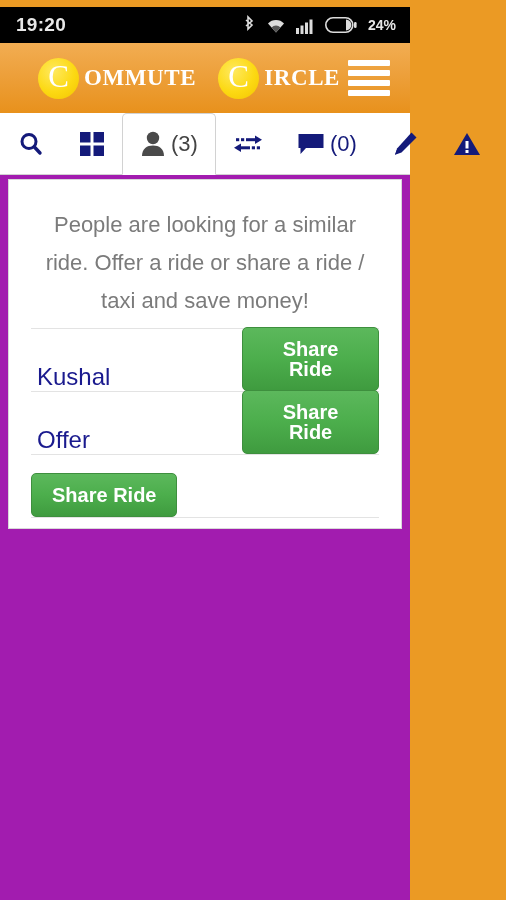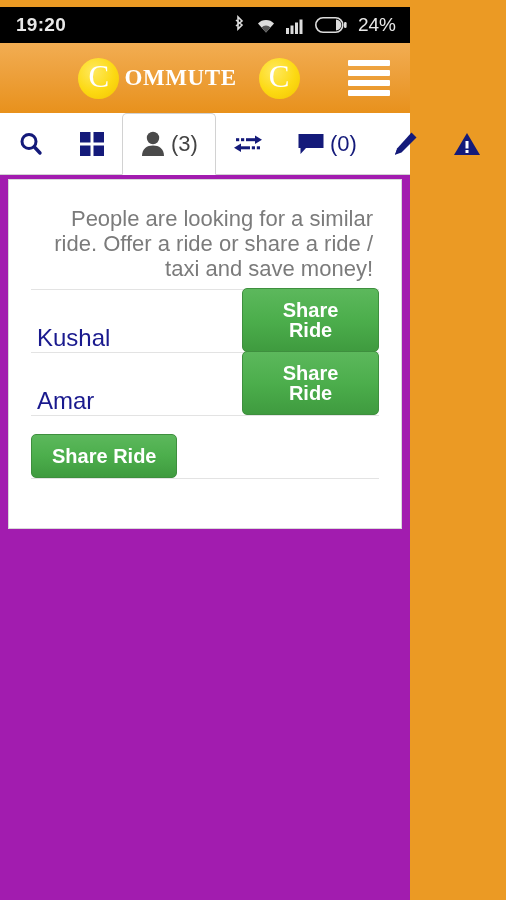--- a/index.html
+++ b/index.html
@@ -13,21 +13,21 @@
 
   
   .statusbar {
     height:36px; background:#000; color:#e8e8e8;
     display:flex; align-items:center; justify-content:space-between;
     padding:0 14px 0 16px;
   }
   .status-time { font-size:19px; font-weight:bold; letter-spacing:.3px; }
   .status-right { display:flex; align-items:center; gap:9px; }
   .status-right svg { display:block; }
-  .battery-pct { font-size:19px; font-weight:normal; margin-left:2px; }
+  .battery-pct { font-size:14px; font-weight:bold; margin-left:2px; }
 
   
   .appbar {
     height:70px;
     background:linear-gradient(180deg,#f2ad52 0%,#eda03b 45%,#e8911c 100%);
     display:flex; align-items:center; justify-content:space-between;
     padding:0 20px 0 0; position:relative;
   }
   .brand { display:flex; align-items:center; flex:1; justify-content:center;
            margin-left:30px; }
@@ -71,22 +71,22 @@
   .tab.active .tab-count { color:#444; }
 
   
   .card {
     position:absolute; left:8px; top:172px; right:8px;
     background:#fff; border:1px solid #d8d8d8;
     padding:22px 22px 20px;
     height:350px;
   }
   .notice {
-    color:#7b7b7b; font-size:22px; line-height:25px;
-    text-align:right; padding:4px 6px 8px;
+    color:#7b7b7b; font-size:22px; line-height:38px;
+    text-align:center; padding:4px 6px 8px;
     border-bottom:1px solid #e3e3e3;
   }
   .row {
     display:flex; align-items:flex-end; justify-content:flex-start;
     border-bottom:1px solid #e3e3e3; height:63px;
   }
   .row-name {
     color:#1a1a8e; font-size:24px; width:232px; padding-left:6px;
     cursor:pointer;
   }
@@ -136,20 +136,21 @@
   </div>
 
   <div class="appbar">
     <div class="brand">
       <div class="brand-word">
         <div class="badge-c">C</div>
         <div class="brand-rest">OMMUTE</div>
       </div>
       <div class="brand-word">
         <div class="badge-c">C</div>
+        <div class="brand-rest">IRCLE</div>
       </div>
     </div>
     <div class="hamburger">
       <span></span>
       <span></span>
       <span></span>
       <span></span>
     </div>
   </div>
 
@@ -234,21 +235,21 @@
 
   <div class="card">
     <div class="notice">People are looking for a similar ride. Offer a ride or share a ride / taxi and save money!</div>
 
     <div class="row">
       <div class="row-name">Kushal</div>
       <button class="share-btn">Share Ride</button>
     </div>
 
     <div class="row">
-      <div class="row-name">Amar</div>
+      <div class="row-name">Offer</div>
       <button class="share-btn">Share Ride</button>
     </div>
 
     <div class="row">
       <button class="share-btn">Share Ride</button>
     </div>
   </div>
 
 </div>
 

